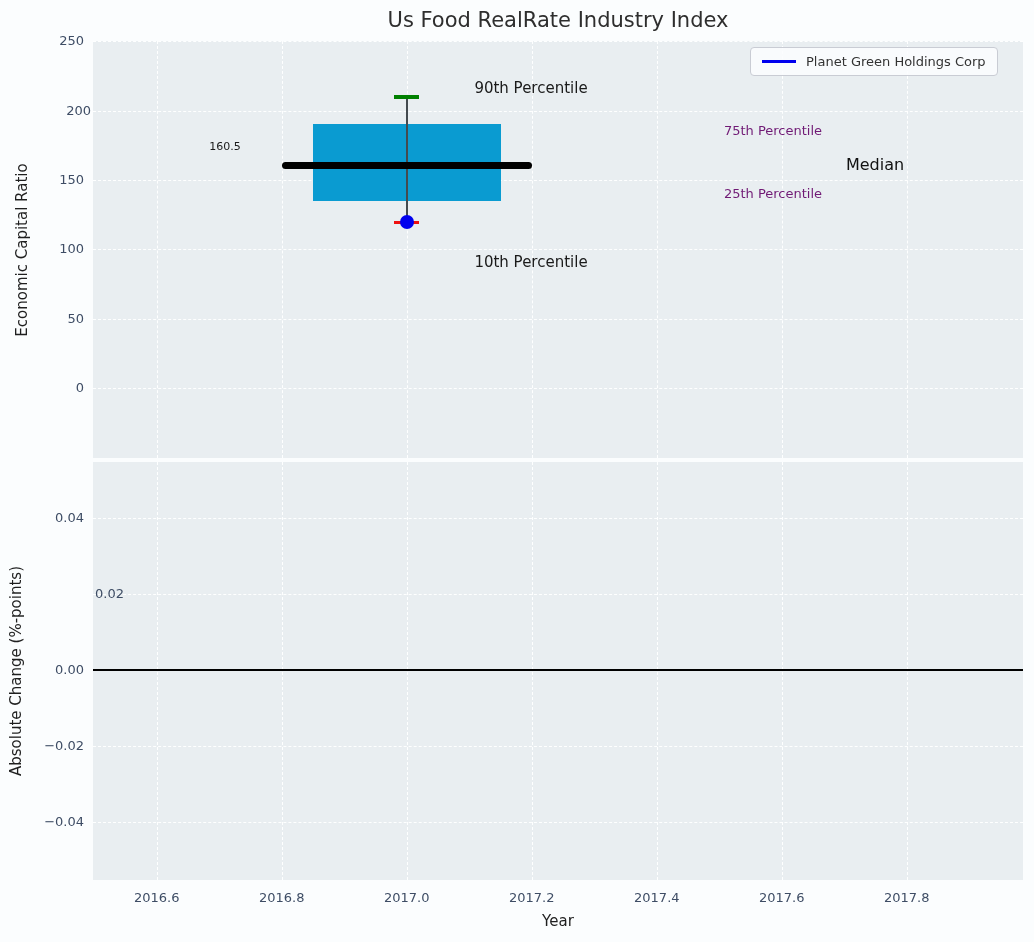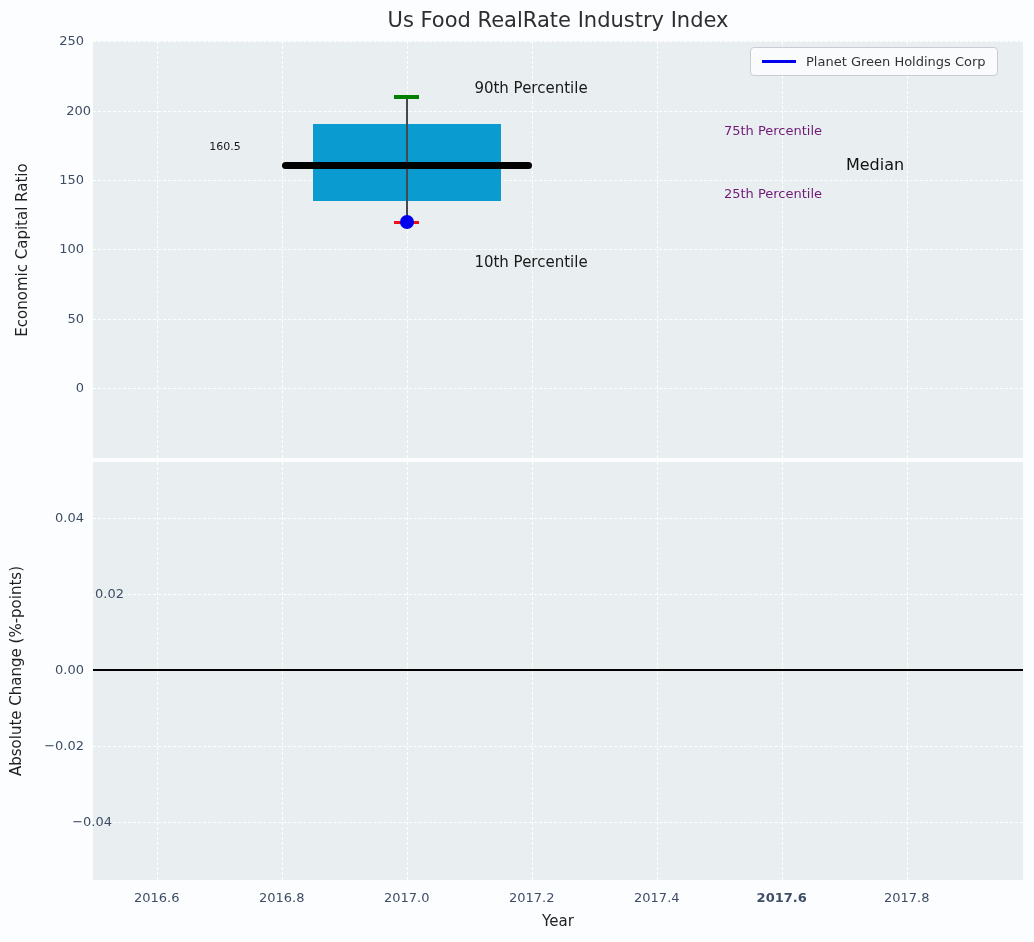--- a/index.html
+++ b/index.html
@@ -123,22 +123,22 @@
       <div class="ytick" style="top: 32px;">250</div>
       <div class="ytick" style="top: 101.5px; padding-left: 7px;">200</div>
       <div class="ytick" style="top: 170.9px;">150</div>
       <div class="ytick" style="top: 240.4px;">100</div>
       <div class="ytick" style="top: 309.8px;">50</div>
       <div class="ytick" style="top: 379.3px;">0</div>
       <div class="ytick" style="top: 508.9px;">0.04</div>
       <div class="ytick" style="top: 584.9px; margin-left: 40px;">0.02</div>
       <div class="ytick" style="top: 660.9px;">0.00</div>
       <div class="ytick" style="top: 736.9px;">−0.02</div>
-      <div class="ytick" style="top: 812.9px; padding-left: 28px;">−0.04</div>
+      <div class="ytick" style="top: 812.9px;">−0.04</div>
       <div class="xtick" style="left: 156.7px;">2016.6</div>
       <div class="xtick" style="left: 281.7px;">2016.8</div>
       <div class="xtick" style="left: 406.7px;">2017.0</div>
       <div class="xtick" style="left: 531.7px;">2017.2</div>
       <div class="xtick" style="left: 656.8px;">2017.4</div>
-      <div class="xtick" style="left: 781.7px; font-weight: bold;">2017.6</div>
+      <div class="xtick" style="left: 781.7px;">2017.6</div>
       <div class="xtick" style="left: 906.7px;">2017.8</div>
     </div>
 </div>
 
 </body></html>

